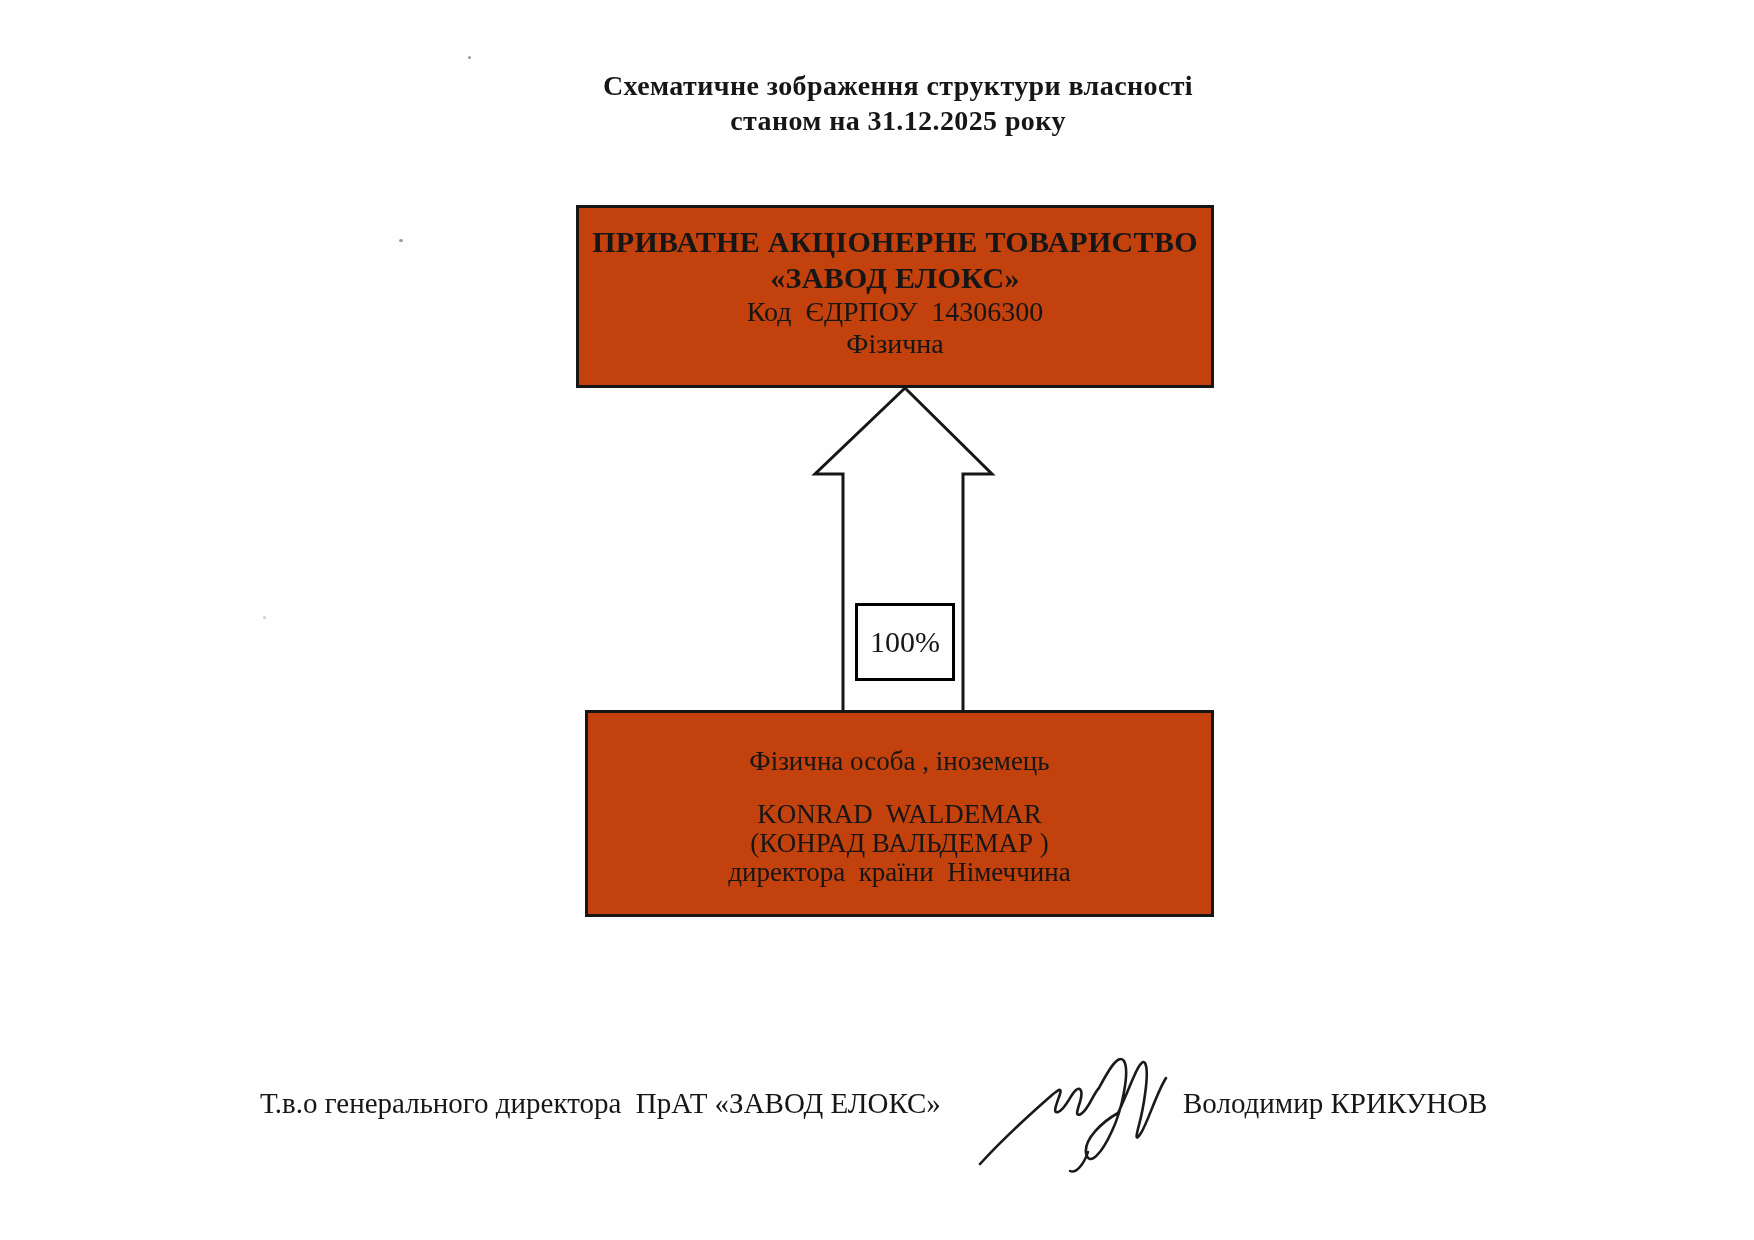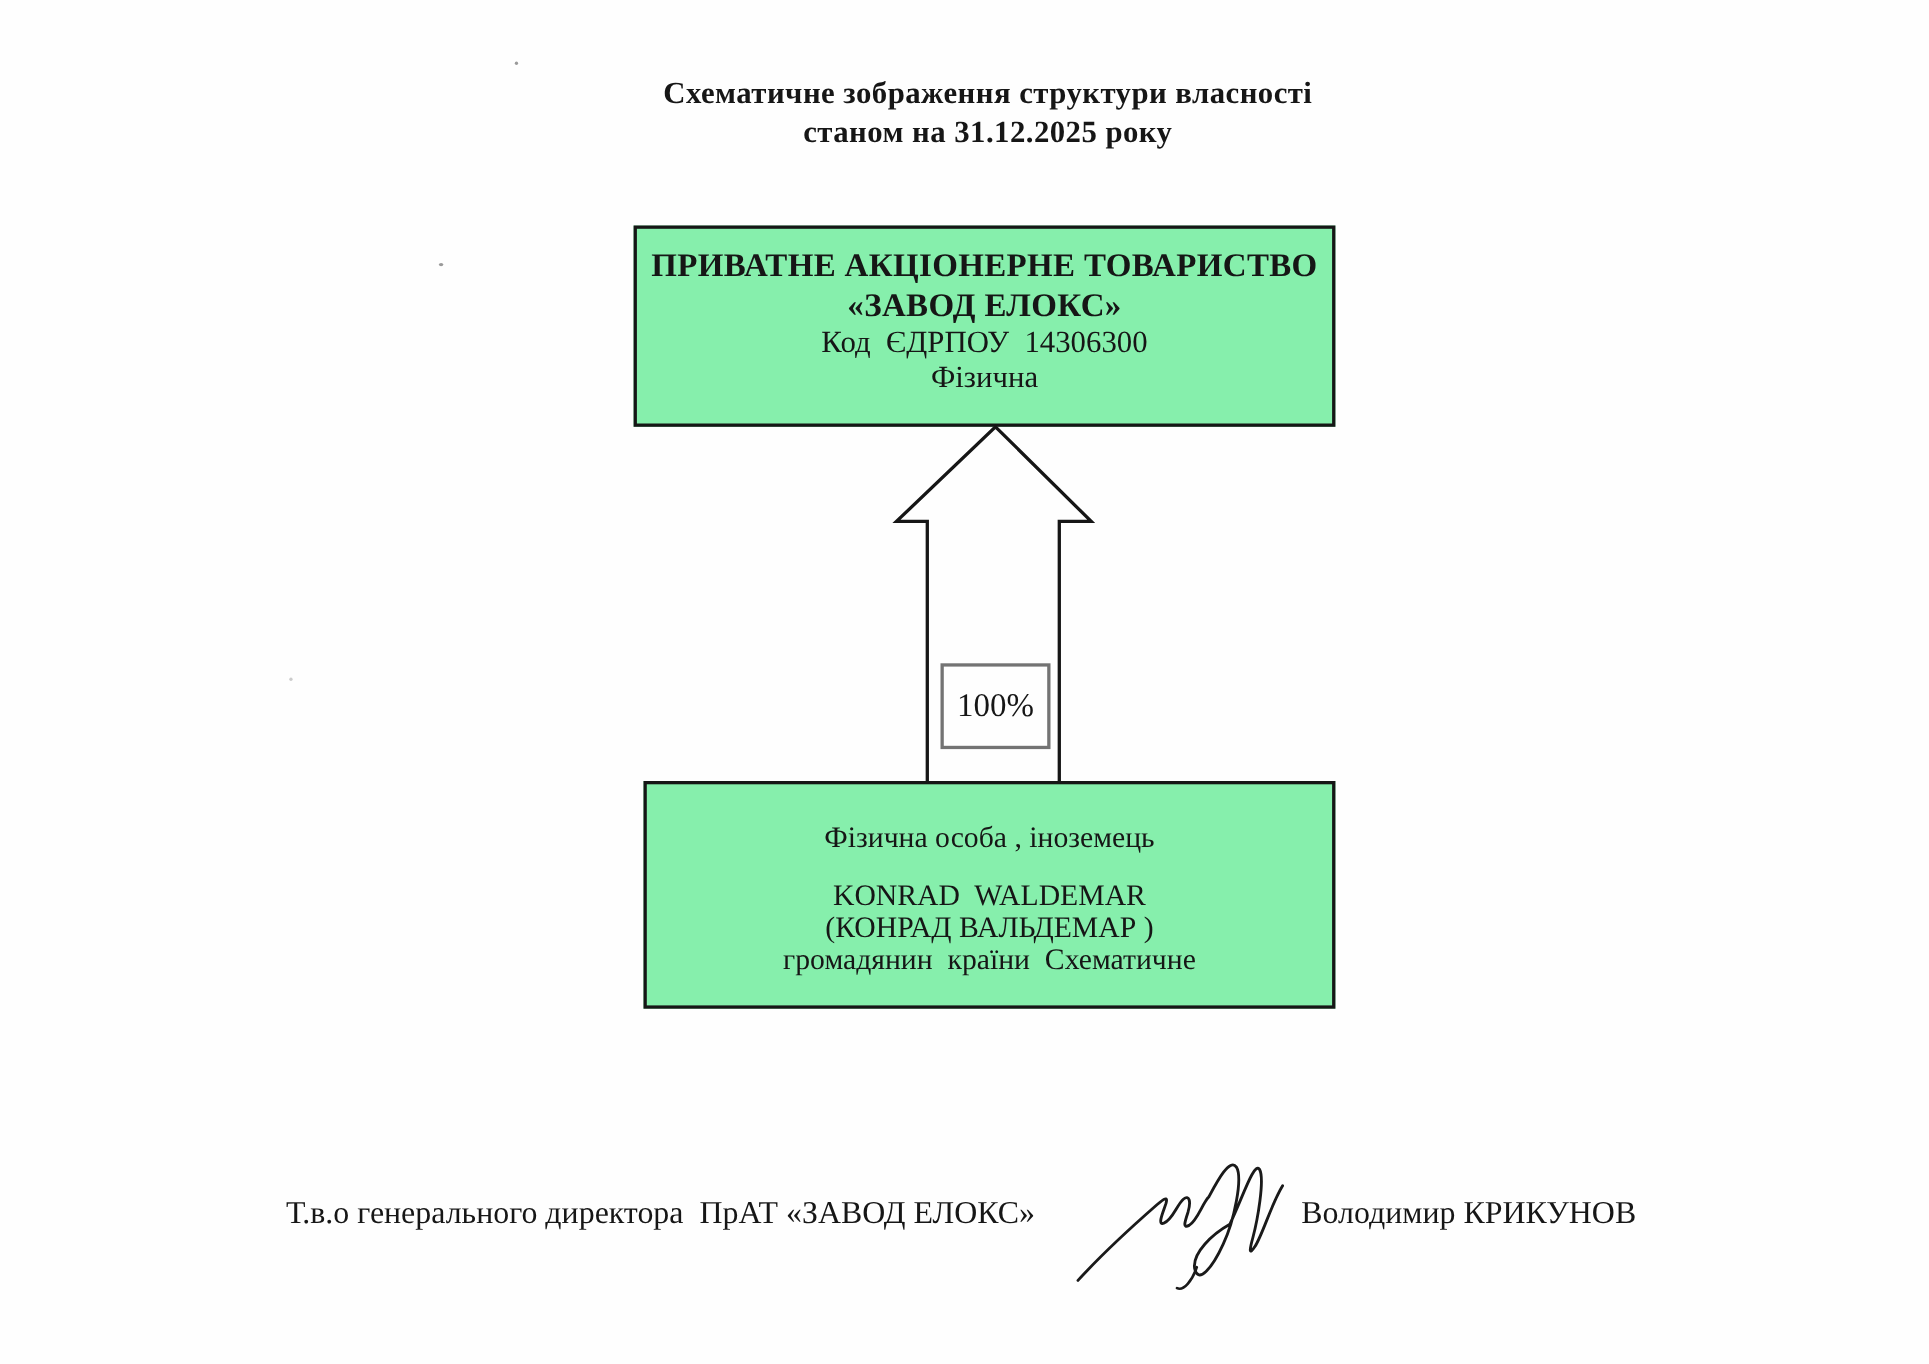--- a/index.html
+++ b/index.html
@@ -18,36 +18,36 @@
     left:42px;top:68px;width:1712px;
     text-align:center;font-weight:bold;
   }
   .title-l1{font-size:28px;line-height:36px;letter-spacing:0.4px;}
   .title-l2{font-size:31px;line-height:37px;letter-spacing:0.4px;}
   .title-l3{font-size:28px;line-height:34px;letter-spacing:0.4px;}
   
   .entity-box{
     position:absolute;
     border:3px solid #161616;
-    background:#86efac;
+    background:#c2410c;
     text-align:center;
     box-sizing:border-box;
   }
   .box-parent{left:576px;top:205px;width:638px;height:183px;padding-top:16px;}
   .box-parent .name{font-size:30px;font-weight:bold;line-height:36px;letter-spacing:0.3px;}
   .box-parent .meta{font-size:28px;line-height:32px;}
   .box-owner{left:585px;top:710px;width:629px;height:207px;padding-top:34px;}
   .box-owner .line{font-size:27px;line-height:29px;}
   .box-owner .gap{height:24px;}
   
   .arrow-svg{left:808px;top:384px;}
   
   .share-box{
     left:855px;top:603px;width:100px;height:78px;
-    border:3px solid #737373;background:#fefefe;
+    border:3px solid #000000;background:#fefefe;
     box-sizing:border-box;
     display:flex;align-items:center;justify-content:center;
     font-size:30px;
     z-index:5;
   }
   
   .footer-label{left:260px;top:1086px;font-size:29px;line-height:34px;}
   .footer-name{left:1183px;top:1086px;font-size:29px;line-height:34px;}
   .signature-svg{left:972px;top:1032px;}
   
@@ -79,21 +79,21 @@
 
   <div class="abs share-box">
     <span class="t">100%</span>
   </div>
 
   <div class="entity-box box-owner">
     <div class="t line">Фізична особа , іноземець</div>
     <div class="gap"></div>
     <div class="t line">KONRAD  WALDEMAR</div>
     <div class="t line">(КОНРАД ВАЛЬДЕМАР )</div>
-    <div class="t line">громадянин  країни  Схематичне</div>
+    <div class="t line">директора  країни  Німеччина</div>
   </div>
 
   <div class="abs footer-label t">Т.в.о генерального директора  ПрАТ «ЗАВОД ЕЛОКС»</div>
 
   <svg class="abs signature-svg" width="210" height="150" viewBox="0 0 210 150" aria-hidden="true">
     <path d="M 8 132
              C 28 110, 56 84, 80 63
              C 86 58, 90 55, 88 62
              C 85 71, 80 82, 86 80
              C 94 77, 98 63, 104 58

